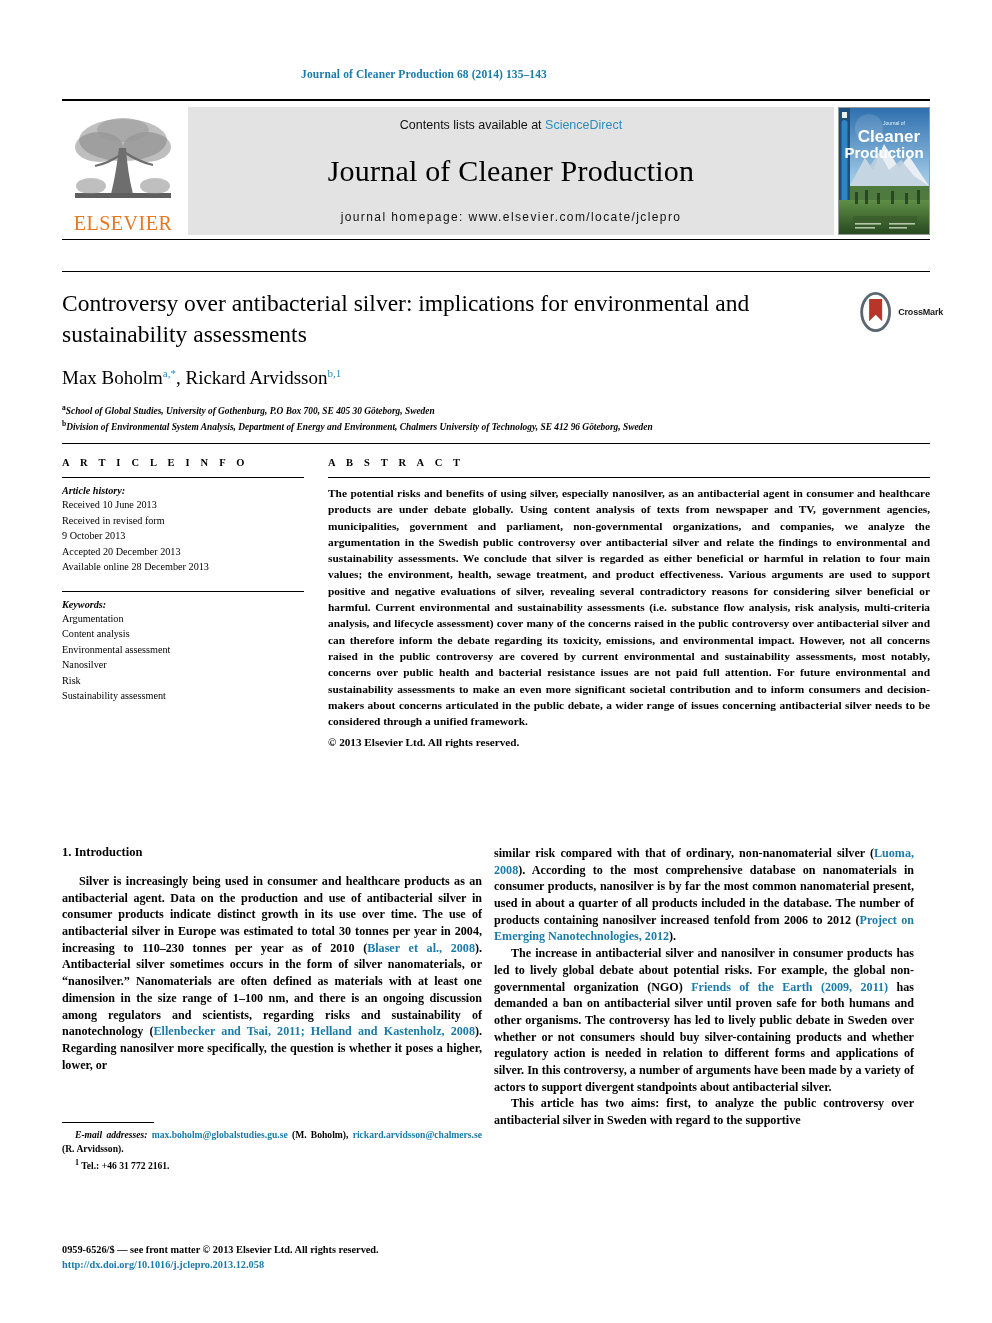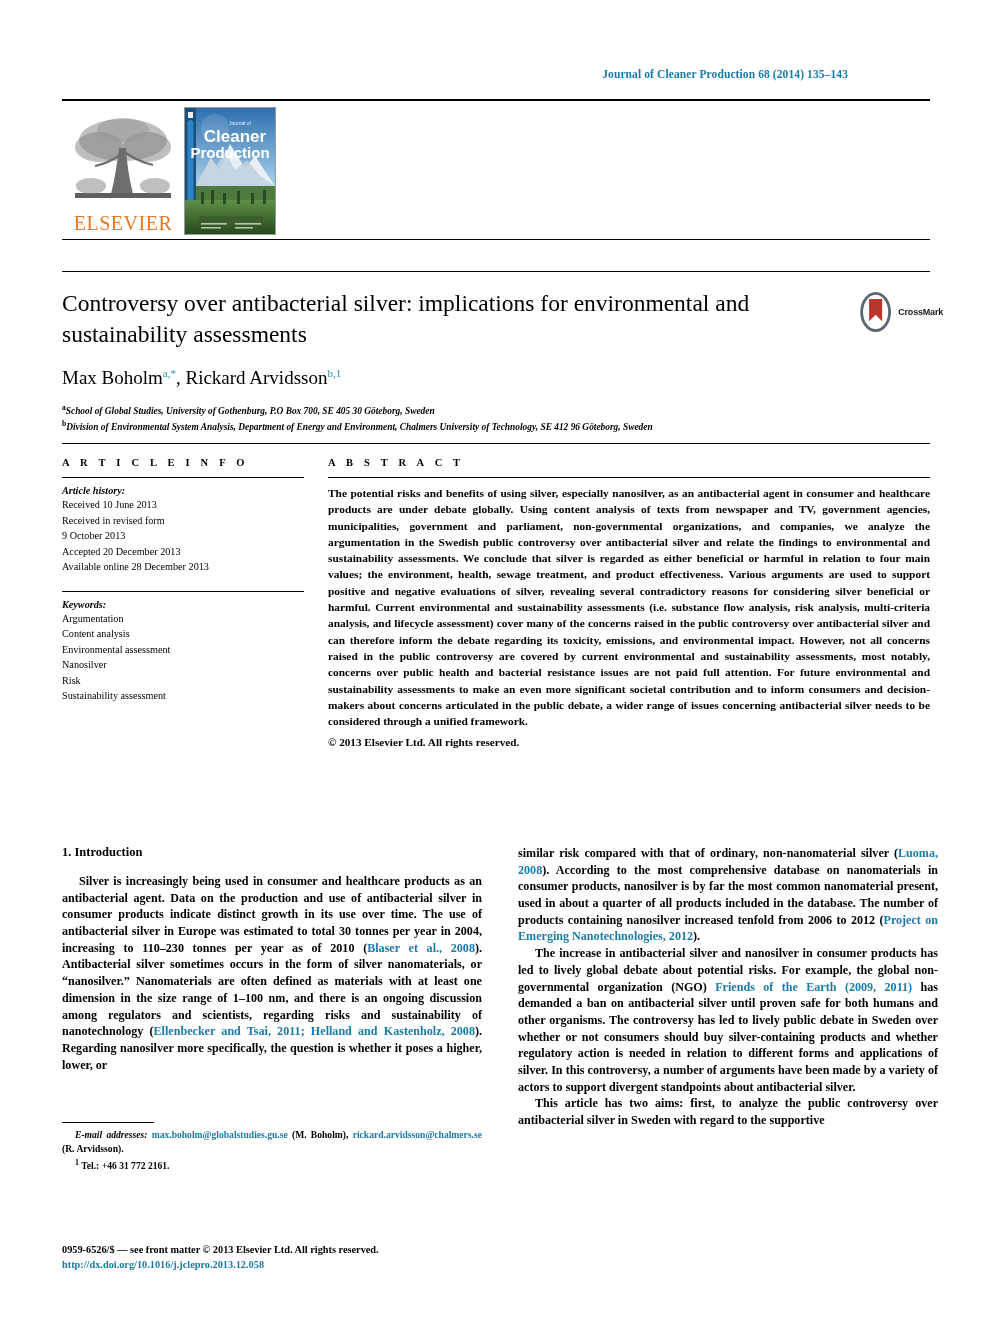--- a/index.html
+++ b/index.html
@@ -20,21 +20,21 @@
     overflow: hidden;
     box-sizing: border-box;
   }
 
   
   .running-head {
     position: absolute;
     top: 68px;
     left: 0;
     width: 848px;
-    text-align: right;
+    text-align: center;
     font-size: 11.5px;
     font-weight: bold;
     color: #1b7ba8;
     letter-spacing: 0.1px;
   }
 
   
   .masthead {
     position: absolute;
     top: 99px;
@@ -210,21 +210,21 @@
     margin-top: 7px;
   }
 
   
   .body-cols {
     position: absolute;
     top: 845px;
     left: 62px;
     width: 868px;
     display: flex;
-    gap: 36px;
+    gap: 12px;
   }
   .bcol {
     width: 420px;
     flex: 0 0 420px;
     position: relative;
   }
   .sec-title {
     font-size: 12.5px;
     font-weight: bold;
     margin: 0 0 13px 0;
@@ -294,20 +294,27 @@
           <path d="M53 40 C44 46 36 50 26 52" stroke="#6e6e6e" stroke-width="2.2" fill="none"></path>
           <path d="M55 38 C66 45 74 49 84 51" stroke="#6e6e6e" stroke-width="2.2" fill="none"></path>
           <rect x="6" y="79" width="96" height="5" fill="#5f5f5f"></rect>
           <ellipse cx="22" cy="72" rx="15" ry="8" fill="#8a8a8a" opacity="0.55"></ellipse>
           <ellipse cx="86" cy="72" rx="15" ry="8" fill="#8a8a8a" opacity="0.55"></ellipse>
         </g>
       </svg>
       <div class="elsevier-word">ELSEVIER</div>
     </div>
 
+    <div class="masthead-center">
+      <div class="contents-line">
+        <span>Contents lists available at </span><span class="sd">ScienceDirect</span>
+      </div>
+      <div class="journal-title">Journal of Cleaner Production</div>
+      <div class="homepage-line">journal homepage: www.elsevier.com/locate/jclepro</div>
+    </div>
 
     <div class="cover-thumb">
       <svg width="90" height="126" viewBox="0 0 90 126">
         <defs>
           <linearGradient id="sky" x1="0" y1="0" x2="0" y2="1">
             <stop offset="0%" stop-color="#2d6fae"></stop>
             <stop offset="55%" stop-color="#9cc6e4"></stop>
             <stop offset="100%" stop-color="#d8e9f5"></stop>
           </linearGradient>
           <linearGradient id="grass" x1="0" y1="0" x2="0" y2="1">

